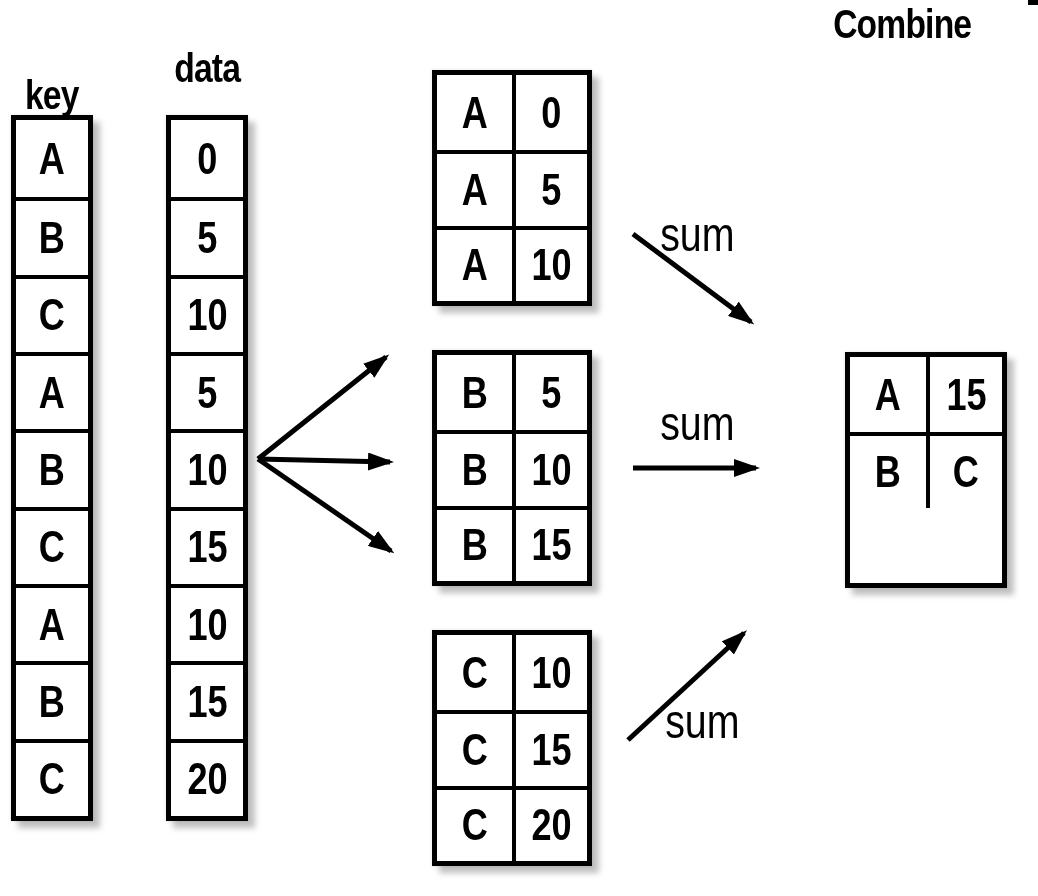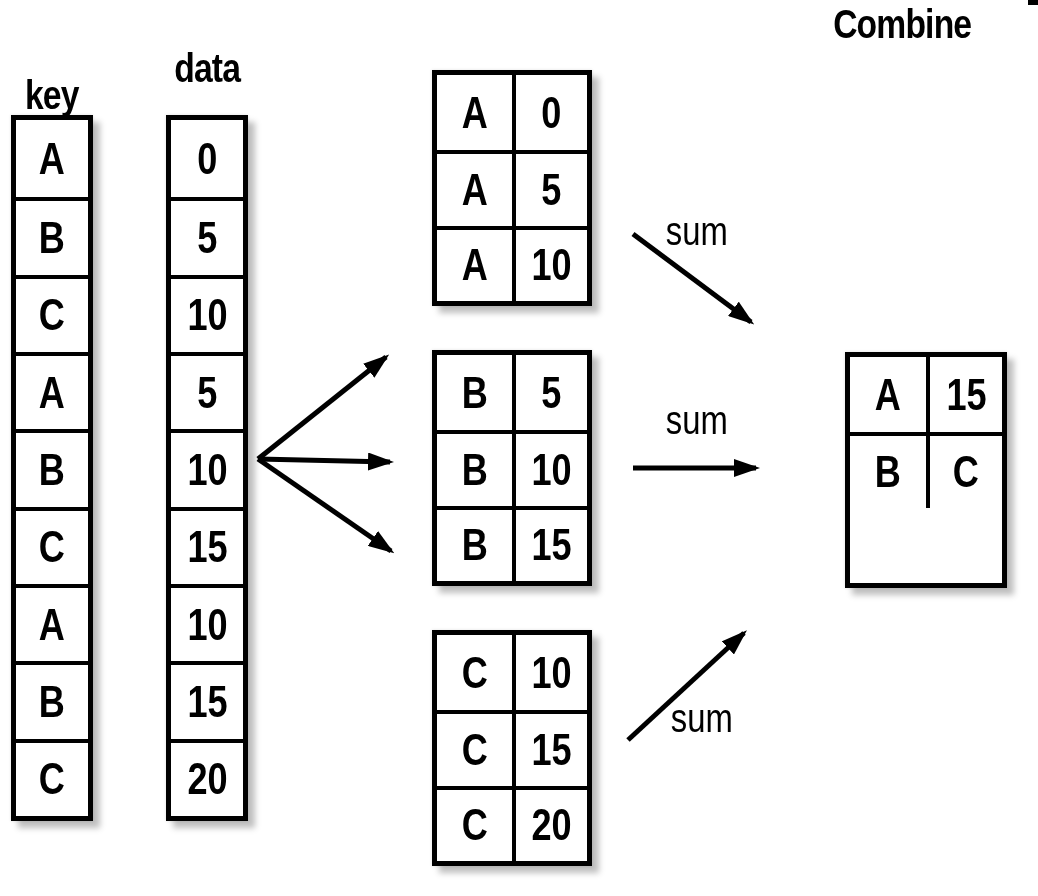--- a/index.html
+++ b/index.html
@@ -50,21 +50,21 @@
   .tbl > .cell:nth-child(even) { border-left: 4px solid #000; }
   .tbl > .cell:nth-child(n+3) { border-top: 4px solid #000; }
   .t1 { left: 432px; top: 70px; }
   .t2 { left: 432px; top: 350px; }
   .t3 { left: 432px; top: 630px; }
   .tc { left: 845px; top: 352px; width: 162px; }
   .sum-label {
     position: absolute;
     width: 120px;
     text-align: center;
-    font-size: 40px;
+    font-size: 48px;
     font-weight: 400;
     line-height: 1.0;
   }
   .arrows { position: absolute; left: 0; top: 0; pointer-events: none; }
   .corner-mark { position: absolute; left: 1028px; top: 0; width: 10px; height: 5px; background: #000; }
 </style>
 </head>
 <body>
 
 <div class="canvas">

